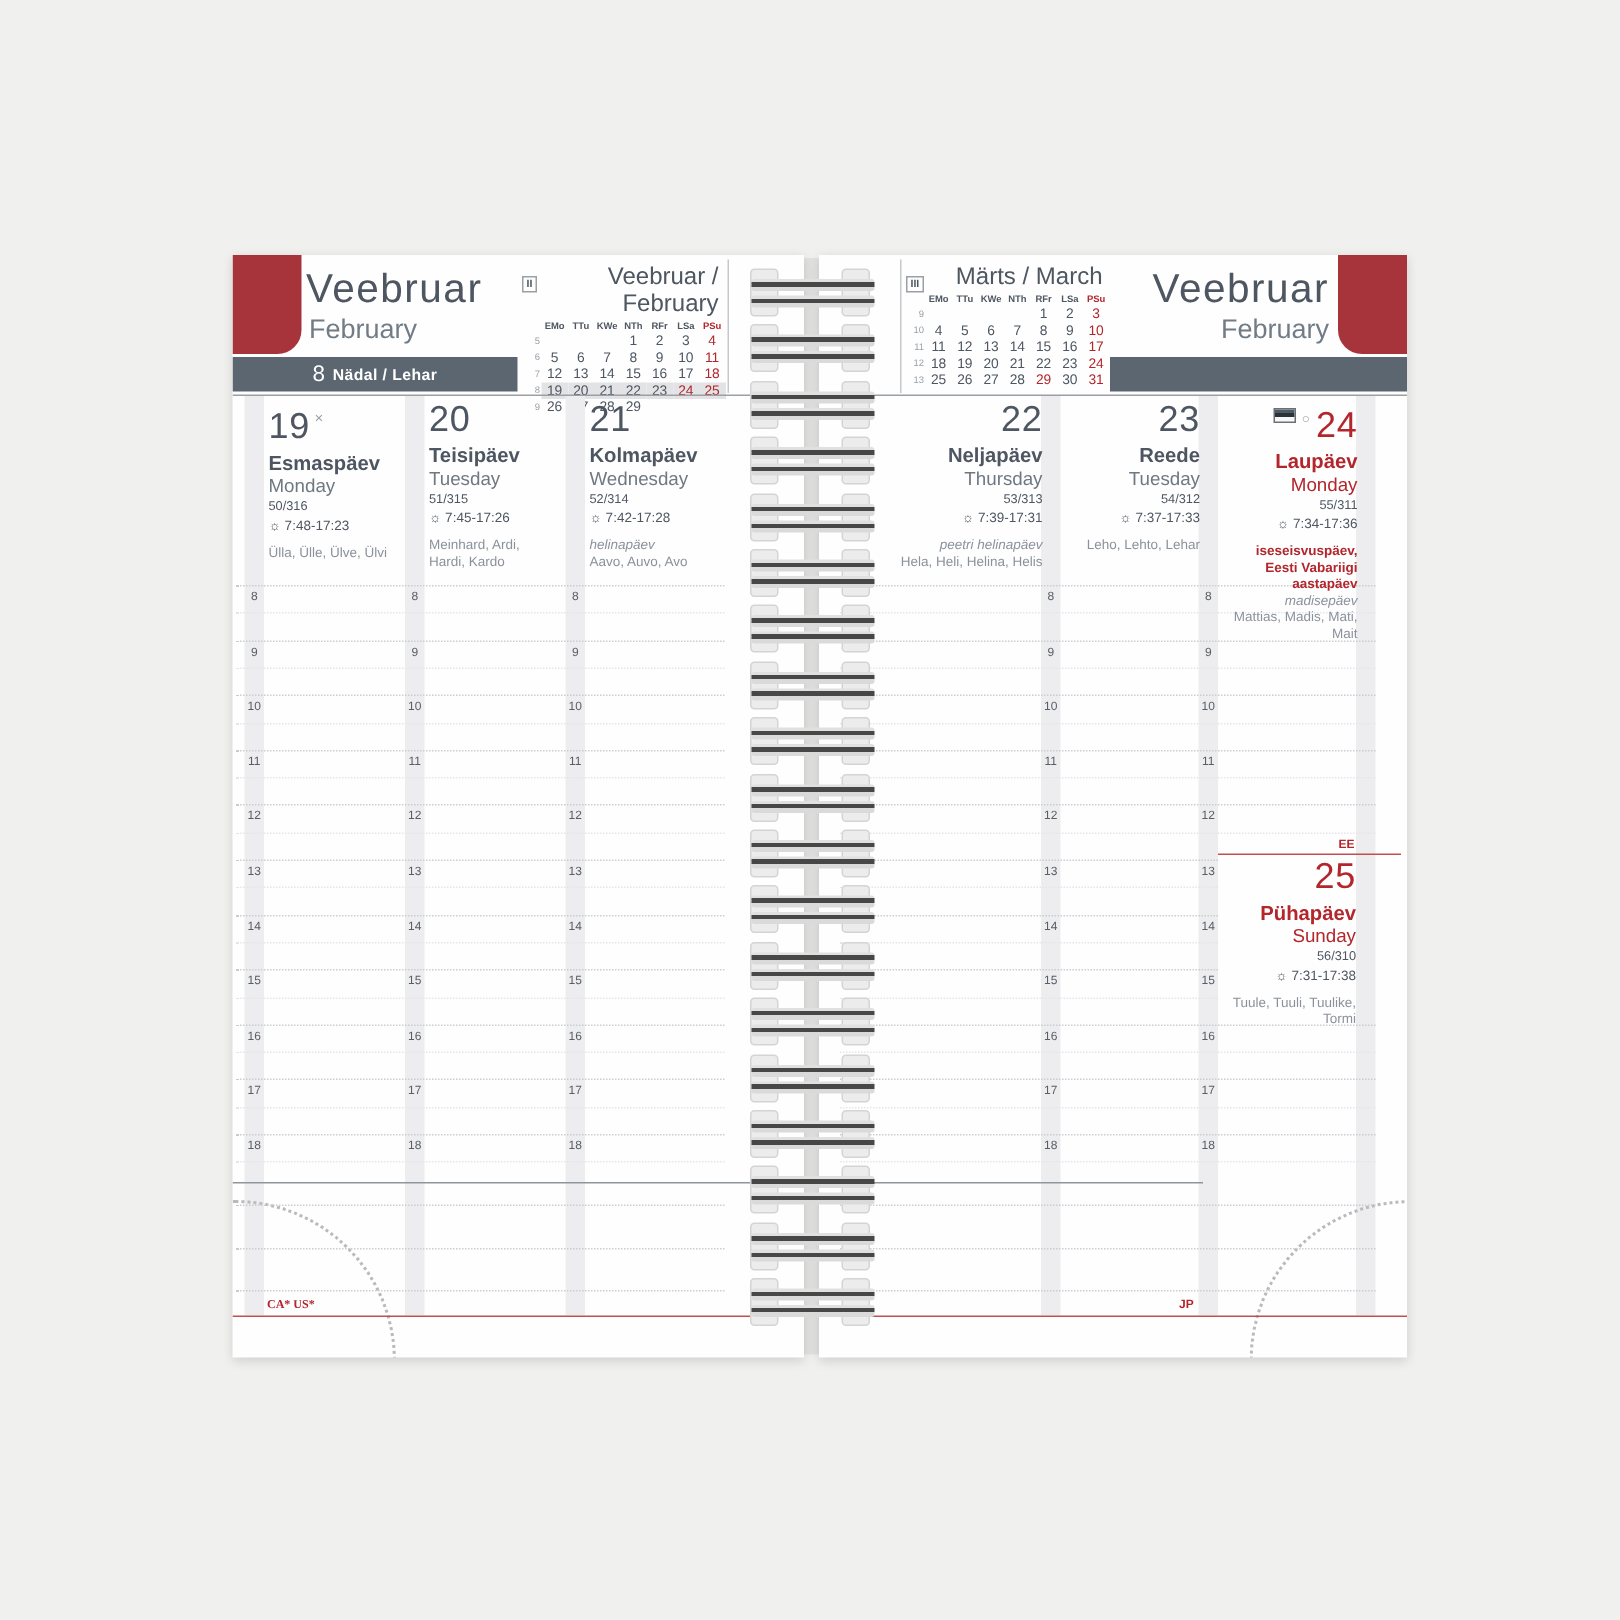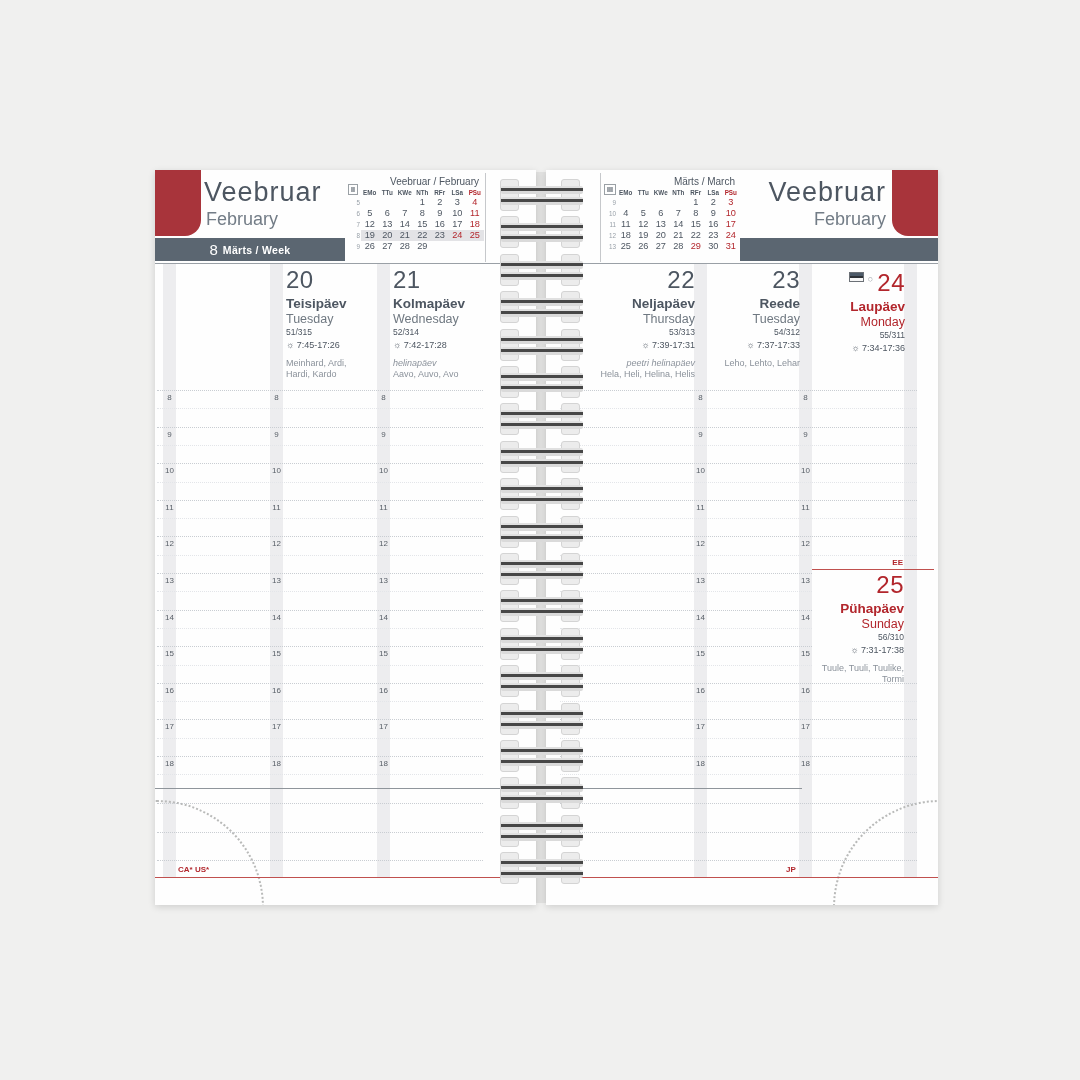--- a/index.html
+++ b/index.html
@@ -28,42 +28,42 @@
   .week-num{font-size:15px;margin-right:5px;}
   .week-lbl{font-size:10.5px;font-weight:bold;letter-spacing:.3px;}
   .separator{position:absolute;top:93px;left:0;width:100%;height:1px;background:#9aa0a6;}
 
   
   .minical{position:absolute;top:3px;width:140px;height:89px;}
   #minical-left{left:190px;border-right:1px solid #c6c8cb;}
   #minical-right{left:54px;border-left:1px solid #c6c8cb;}
   .mc-badge{position:absolute;left:3px;top:11px;border:1px solid #9aa0a5;color:var(--slate);
             font-size:7px;line-height:9px;padding:0 2px;font-weight:bold;}
-  .mc-title{text-align:right;padding:3px 6px 1px 0;font-size:10px;color:var(--slate);}
+  .mc-title{text-align:right;padding:3px 6px 1px 0;font-size:16px;color:var(--slate);}
   .mc-grid{margin-left:2px;}
   .mc-row{display:flex;height:11px;line-height:11px;}
   .mc-dow{height:9px;line-height:9px;}
   .mc-wnum{width:13px;font-size:6.3px;color:#98a0a8;text-align:right;padding-right:1px;}
   .mc-cell{width:17.5px;text-align:center;font-size:9.2px;color:var(--slate);}
   .mc-dowc{font-size:6.3px;font-weight:bold;color:var(--slate);}
   .mc-cell.red{color:var(--red-text);}
   .mc-row.hl .mc-cell{background:var(--hl);}
 
   
   .stripe{position:absolute;top:94px;width:13px;height:613px;background:var(--stripe);z-index:0;}
   .gridline{position:absolute;height:0;z-index:1;}
   .gridline.hour{border-top:1px dotted var(--line);}
   .gridline.half{border-top:1px dotted var(--line-light);}
   .hour-label{position:absolute;font-size:8px;color:#575e66;z-index:2;width:13px;text-align:center;}
   .solid-line{position:absolute;height:1px;background:#8f959b;z-index:2;}
   .red-bottom-line{position:absolute;top:707px;left:0;width:100%;height:1px;background:var(--red-line);z-index:3;}
   #ee-line{position:absolute;top:399px;left:266px;width:122px;height:1px;background:var(--red-line);z-index:3;}
   #ee-label{position:absolute;top:388px;right:35px;font-size:8px;font-weight:bold;color:var(--red-text);z-index:3;text-align:center;}
   .footnote{position:absolute;top:695px;font-size:8px;font-weight:bold;color:var(--red-text);z-index:4;}
-  #footnote-left{left:23px;}
+  #footnote-left{left:23px;font-family:Liberation Serif, serif;}
   #footnote-right{left:240px;}
 
   
   .day-head{position:absolute;z-index:2;color:var(--slate);}
   .day-head.right{text-align:right;}
   .dnum-row{line-height:25px;white-space:nowrap;}
   .dnum{display:inline-block;font-size:24px;color:var(--slate);letter-spacing:.5px;}
   .red-day .dnum,.red-day .det,.red-day .den{color:var(--red-text);}
   .marker{display:inline-block;font-size:10px;color:#9aa0a8;vertical-align:10px;margin-left:3px;}
   .moon{display:inline-block;font-size:9px;color:#9aa0a8;vertical-align:9px;margin-right:4px;}
@@ -96,21 +96,21 @@
 
 <div id="stage">
   <div id="gap-band"></div>
 
   <div class="page" id="page-left">
     <div class="red-tab"></div>
     <div class="month-title">Veebruar</div>
     <div class="month-sub">February</div>
     <div class="week-bar">
       <span class="week-num">8</span>
-      <span class="week-lbl">Märts / Week</span>
+      <span class="week-lbl">Nädal / Lehar</span>
     </div>
     <div class="minical" id="minical-left">
         <div class="mc-badge">II</div>
         <div class="mc-title">Veebruar / February</div>
         <div class="mc-grid">
           <div class="mc-row mc-dow">
             <div class="mc-wnum"></div>
             <div class="mc-cell mc-dowc">EMo</div>
             <div class="mc-cell mc-dowc">TTu</div>
             <div class="mc-cell mc-dowc">KWe</div>
@@ -230,20 +230,30 @@
       <div class="hour-label" style="left: 115px; top: 552px;">17</div>
       <div class="hour-label" style="left: 222px; top: 552px;">17</div>
       <div class="gridline hour" style="top: 586px; left: 2px; width: 326px;"></div>
       <div class="gridline half" style="top: 604px; left: 2px; width: 326px;"></div>
       <div class="hour-label" style="left: 8px; top: 589px;">18</div>
       <div class="hour-label" style="left: 115px; top: 589px;">18</div>
       <div class="hour-label" style="left: 222px; top: 589px;">18</div>
       <div class="gridline hour" style="top: 633px; left: 2px; width: 326px;"></div>
       <div class="gridline hour" style="top: 662px; left: 2px; width: 326px;"></div>
       <div class="gridline hour" style="top: 690px; left: 2px; width: 326px;"></div>
+      <div class="day-head left" style="left: 24px; top: 97px; width: 87px;">
+        <div class="dnum-row"><div class="dnum">19</div><div class="marker">×</div></div>
+        <div class="det">Esmaspäev</div>
+        <div class="den">Monday</div>
+        <div class="dord">50/316</div>
+        <div class="dsun">☼ 7:48-17:23</div>
+        <div class="dextra">
+          <div class="dnames">Ülla, Ülle, Ülve, Ülvi</div>
+        </div>
+      </div>
       <div class="day-head left" style="left: 131px; top: 97px; width: 87px;">
         <div class="dnum-row"><div class="dnum">20</div></div>
         <div class="det">Teisipäev</div>
         <div class="den">Tuesday</div>
         <div class="dord">51/315</div>
         <div class="dsun">☼ 7:45-17:26</div>
         <div class="dextra">
           <div class="dnames">Meinhard, Ardi, Hardi, Kardo</div>
         </div>
       </div>
@@ -408,20 +418,25 @@
         <div class="dextra">
           <div class="dnames">Leho, Lehto, Lehar</div>
         </div>
       </div>
       <div class="day-head right red-day" style="left: 268px; top: 97px; width: 91px;">
         <div class="dnum-row"><div class="flag-icon"></div><div class="moon">○</div><div class="dnum">24</div></div>
         <div class="det">Laupäev</div>
         <div class="den">Monday</div>
         <div class="dord">55/311</div>
         <div class="dsun">☼ 7:34-17:36</div>
+        <div class="dextra">
+          <div class="dholiday">iseseisvuspäev, Eesti Vabariigi aastapäev</div>
+          <div class="dfolk">madisepäev</div>
+          <div class="dnames">Mattias, Madis, Mati, Mait</div>
+        </div>
       </div>
       <div class="day-head right red-day" style="left: 268px; top: 402px; width: 90px;">
         <div class="dnum-row"><div class="dnum">25</div></div>
         <div class="det">Pühapäev</div>
         <div class="den">Sunday</div>
         <div class="dord">56/310</div>
         <div class="dsun">☼ 7:31-17:38</div>
         <div class="dextra">
           <div class="dnames">Tuule, Tuuli, Tuulike, Tormi</div>
         </div>

